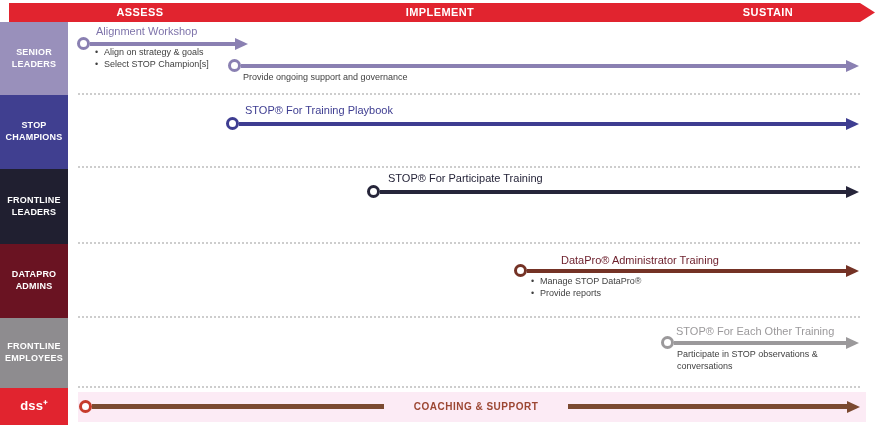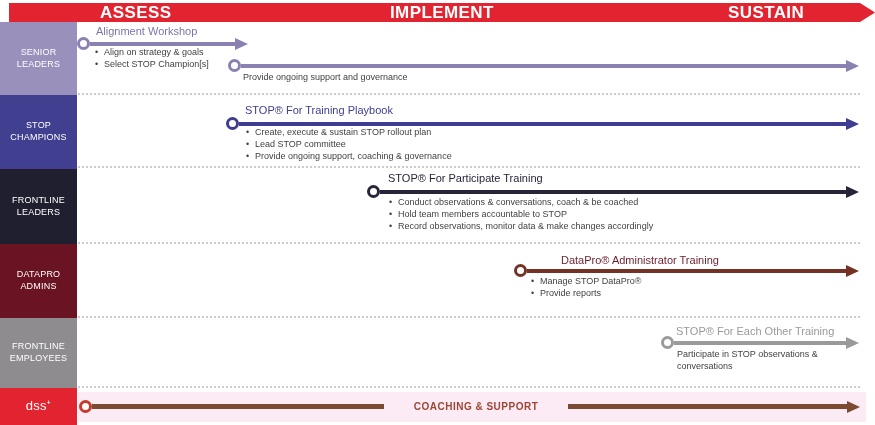--- a/index.html
+++ b/index.html
@@ -7,29 +7,29 @@
     position:relative;width:875px;height:425px;background:#fff;overflow:hidden;
     font-family:"Liberation Sans", sans-serif;
   }
   
   .phase-band{
     position:absolute;left:9px;top:3px;width:866px;height:19px;background:#e1242f;
     clip-path:polygon(0 0, calc(100% - 15px) 0, 100% 50%, calc(100% - 15px) 100%, 0 100%);
   }
   .phase-label{
     position:absolute;top:3px;height:19px;line-height:19px;color:#fff;font-weight:bold;
-    font-size:17px;letter-spacing:.4px;
+    font-size:11px;letter-spacing:.4px;text-align:center;
   }
   .phase-assess{left:100px;width:80px;}
   .phase-implement{left:390px;width:100px;}
   .phase-sustain{left:728px;width:80px;}
   
   .lane-label{
-    position:absolute;left:0;width:77px;display:flex;align-items:center;justify-content:center;
-    color:#fff;font-weight:normal;font-size:9px;letter-spacing:.2px;text-align:center;
+    position:absolute;left:0;width:68px;display:flex;align-items:center;justify-content:center;
+    color:#fff;font-weight:bold;font-size:9px;letter-spacing:.2px;text-align:center;
     line-height:1.3;padding:0 18px;box-sizing:border-box;
   }
   .lane1{top:22px;height:73px;background:#9990bb;}
   .lane2{top:95px;height:74px;background:#403f90;}
   .lane3{top:169px;height:75px;background:#201f30;}
   .lane4{top:244px;height:74px;background:#6a1322;}
   .lane5{top:318px;height:70px;background:#8e8c8f;}
   .lane6{top:388px;height:37px;background:#e1242f;font-size:13px;}
   
   .divider{position:absolute;left:78px;width:782px;height:0;border-top:2px dotted #cdcdcd;}
@@ -95,36 +95,26 @@
       <span class="head"></span>
   </div>
   <div class="caption" style="left:243px;top:71px;">Provide ongoing support and governance</div>
 
   <div class="act-title c2" style="left:245px;top:104px;">STOP® For Training Playbook</div>
   <div class="arrow a2" style="left:226px;top:117px;width:633px;">
     <span class="dot"></span>
       <span class="line"></span>
       <span class="head"></span>
   </div>
-  <div class="bullets" style="left:245px;top:126px;">
-    <div class="bullet">Create, execute &amp; sustain STOP rollout plan</div>
-    <div class="bullet">Lead STOP committee</div>
-    <div class="bullet">Provide ongoing support, coaching &amp; governance</div>
-  </div>
 
   <div class="act-title c3" style="left:388px;top:172px;">STOP® For Participate Training</div>
   <div class="arrow a3" style="left:367px;top:185px;width:492px;">
     <span class="dot"></span>
       <span class="line"></span>
       <span class="head"></span>
-  </div>
-  <div class="bullets" style="left:388px;top:196px;">
-    <div class="bullet">Conduct observations &amp; conversations, coach &amp; be coached</div>
-    <div class="bullet">Hold team members accountable to STOP</div>
-    <div class="bullet">Record observations, monitor data &amp; make changes accordingly</div>
   </div>
 
   <div class="act-title c4" style="left:536px;top:254px;padding-left:25px;">DataPro® Administrator Training</div>
   <div class="arrow a4" style="left:514px;top:264px;width:345px;">
     <span class="dot"></span>
       <span class="line"></span>
       <span class="head"></span>
   </div>
   <div class="bullets" style="left:530px;top:275px;">
     <div class="bullet">Manage STOP DataPro®</div>

